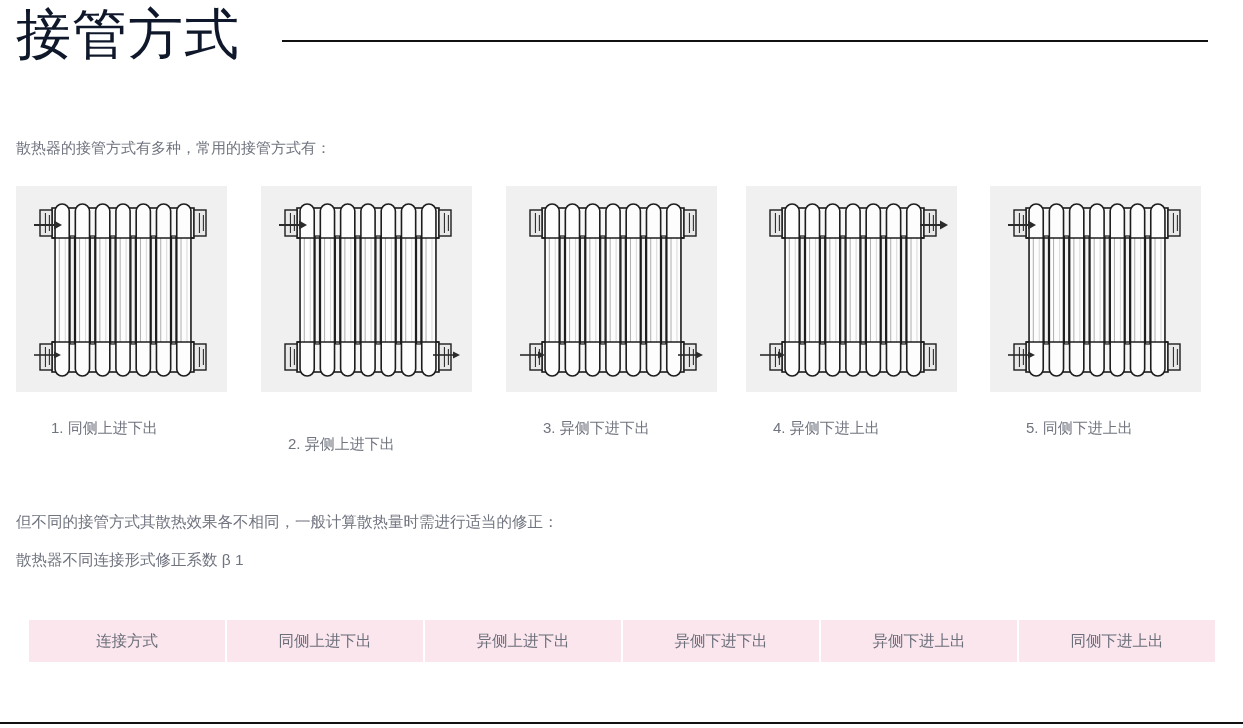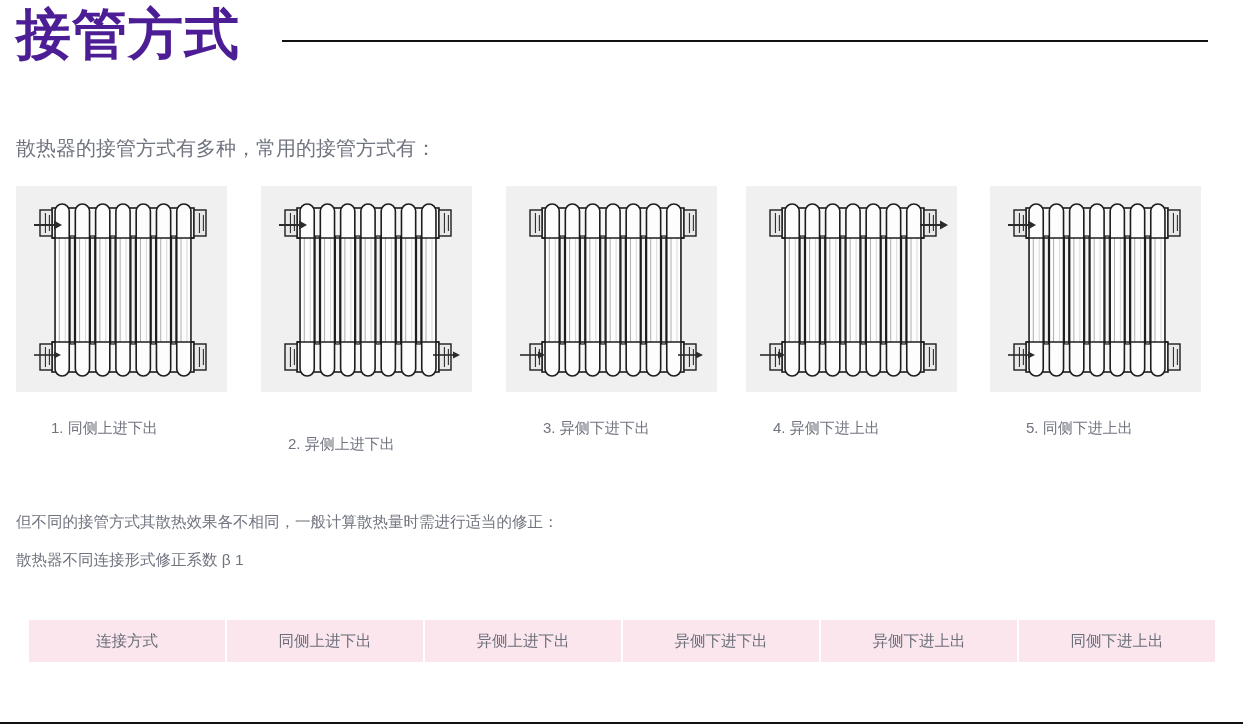--- a/index.html
+++ b/index.html
@@ -11,33 +11,33 @@
     overflow:hidden;
     position:relative;
   }
   
   .header{
     position:absolute;left:0;top:0;width:1243px;height:95px;
   }
   .page-title{
     position:absolute;left:16px;top:2px;
     font-size:55px;line-height:64px;
-    color:#4c1d95;
-    font-weight:700;
+    color:#0f172a;
+    font-weight:400;
     letter-spacing:1px;
     white-space:nowrap;
   }
   .title-rule{
     position:absolute;left:282px;top:40px;width:926px;height:0;
     border-top:2px solid #111111;
   }
   
   .intro-line{
     position:absolute;left:16px;top:137px;
-    font-size:20px;line-height:22px;color:#70747f;
+    font-size:15px;line-height:22px;color:#70747f;
     white-space:nowrap;
   }
   
   .diagram-strip{
     position:absolute;left:0;top:186px;width:1243px;height:206px;
   }
   .fig{
     position:absolute;top:0;width:211px;height:206px;
     background:#f0f0f0;
   }

